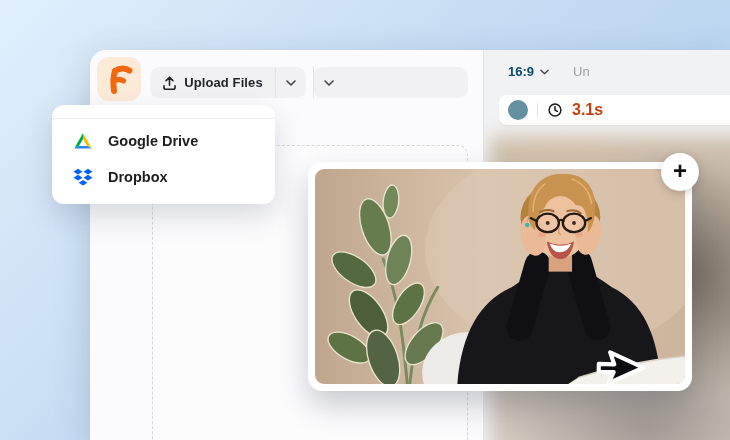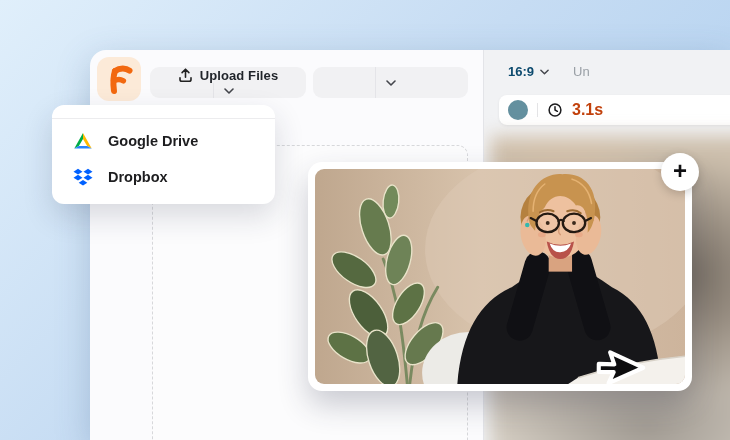--- a/index.html
+++ b/index.html
@@ -5,21 +5,21 @@
   html,body{margin:0;padding:0;background:#e8eef6;font-family:"Liberation Sans",sans-serif;}
   .stage{position:relative;width:730px;height:440px;overflow:hidden;
          background:linear-gradient(135deg,#e0effb 0%,#c6dcf3 45%,#aaccee 100%);}
   
   .window{position:absolute;left:90px;top:50px;width:640px;height:390px;
           background:#fbfbfd;border-radius:16px 0 0 0;
           box-shadow:0 10px 34px rgba(70,100,140,.28);overflow:hidden;}
   .logo{position:absolute;left:7px;top:7px;width:44px;height:44px;border-radius:12px;
         background:#fcead8;display:flex;align-items:center;justify-content:center;}
   .toolbar-btn{position:absolute;top:17px;height:31px;background:#f1f1f3;border-radius:9px;
-        display:flex;align-items:center;border:none;cursor:pointer;padding:0;flex-direction:column;}
+        display:flex;align-items:center;border:none;cursor:pointer;padding:0;}
   .btn-main{flex:1;display:flex;align-items:center;justify-content:center;gap:7px;height:100%;}
   .btn-caret{width:30px;height:100%;display:flex;align-items:center;justify-content:center;
         border-left:1px solid #e4e4e8;}
   .btn-label{font-size:13px;font-weight:bold;color:#1f2329;letter-spacing:.1px;}
   .upload-btn{left:60px;width:156px;}
   .record-btn{left:223px;width:155px;}
   .dropzone{position:absolute;left:62px;top:95px;width:314px;height:310px;
         border:1.5px dashed #d7d8db;border-radius:10px;background:#fcfcfd;}
   
   .canvas-panel{position:absolute;left:393px;top:0;width:247px;height:390px;

